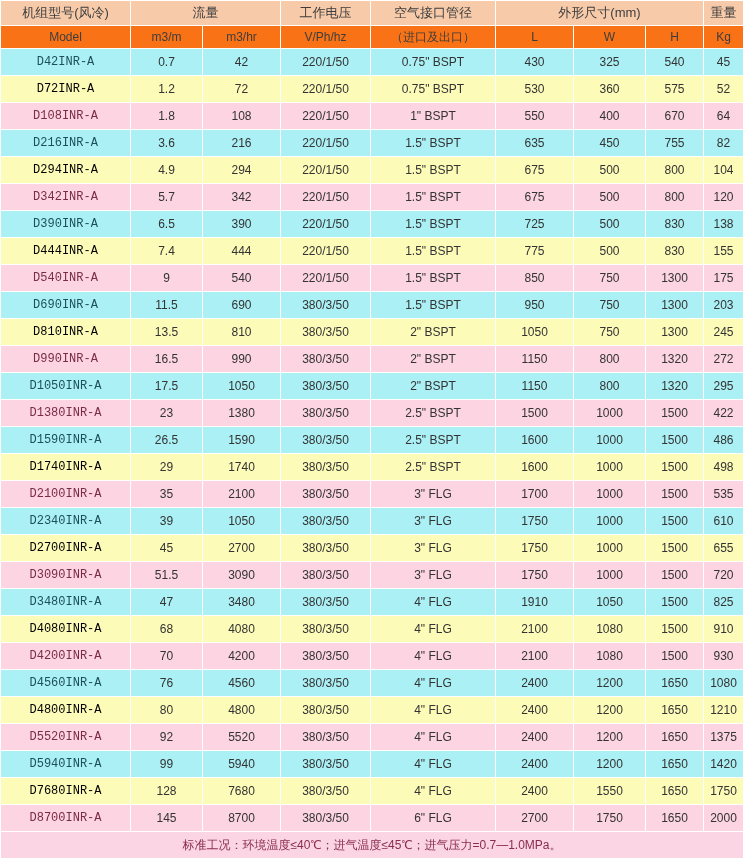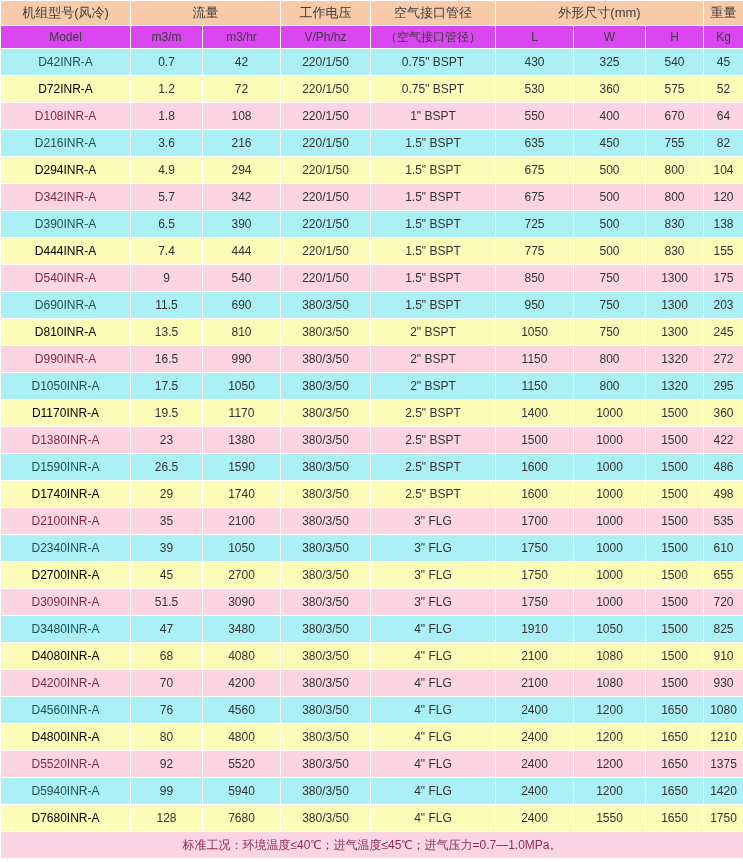--- a/index.html
+++ b/index.html
@@ -29,41 +29,42 @@
   }
   
   tr.hdr-top td {
     background: #f7cbaa;
     height: 24px;
     font-size: 13px;
     color: #3d3d3d;
     margin-left: 34px;
   }
   tr.hdr-sub td {
-    background: #d946ef;
+    background: #f97316;
     height: 22px;
     font-size: 12px;
     color: #3d3d3d;
   }
   
   tr.row-cyan td {
     background: #aaf0f5;
     height: 26px;
   }
   tr.row-yellow td {
     background: #fdfbb8;
     height: 26px;
   }
   tr.row-pink td {
     background: #fcd4e2;
     height: 26px;
   }
   td.model {
     color: #1d4f5a;
     font-size: 12.5px;
+    font-family: Liberation Mono, monospace;
   }
   tr.row-yellow td.model { color: #000000; }
   tr.row-pink td.model { color: #7a2b46; }
   .note-row td {
     background: #fbd5e4;
     height: 26px;
     text-align: left;
     padding-left: 8px;
     font-size: 11.5px;
     color: #8a2b4d;
@@ -92,21 +93,21 @@
       <td>工作电压</td>
       <td>空气接口管径</td>
       <td colspan="3">外形尺寸(mm)</td>
       <td>重量</td>
     </tr>
     <tr class="hdr-sub">
       <td>Model</td>
       <td>m3/m</td>
       <td>m3/hr</td>
       <td>V/Ph/hz</td>
-      <td>（空气接口管径）</td>
+      <td>（进口及出口）</td>
       <td>L</td>
       <td>W</td>
       <td>H</td>
       <td>Kg</td>
     </tr>
   </thead>
   <tbody id="table-body">
       <tr class="row-cyan">
         <td class="model">D42INR-A</td>
         <td>0.7</td>
@@ -243,31 +244,20 @@
         <td class="model">D1050INR-A</td>
         <td>17.5</td>
         <td>1050</td>
         <td>380/3/50</td>
         <td>2" BSPT</td>
         <td>1150</td>
         <td>800</td>
         <td>1320</td>
         <td>295</td>
       </tr>
-      <tr class="row-yellow">
-        <td class="model">D1170INR-A</td>
-        <td>19.5</td>
-        <td>1170</td>
-        <td>380/3/50</td>
-        <td>2.5" BSPT</td>
-        <td>1400</td>
-        <td>1000</td>
-        <td>1500</td>
-        <td>360</td>
-      </tr>
       <tr class="row-pink">
         <td class="model">D1380INR-A</td>
         <td>23</td>
         <td>1380</td>
         <td>380/3/50</td>
         <td>2.5" BSPT</td>
         <td>1500</td>
         <td>1000</td>
         <td>1500</td>
         <td>422</td>
@@ -418,20 +408,31 @@
       <tr class="row-yellow">
         <td class="model">D7680INR-A</td>
         <td>128</td>
         <td>7680</td>
         <td>380/3/50</td>
         <td>4" FLG</td>
         <td>2400</td>
         <td>1550</td>
         <td>1650</td>
         <td>1750</td>
+      </tr>
+      <tr class="row-pink">
+        <td class="model">D8700INR-A</td>
+        <td>145</td>
+        <td>8700</td>
+        <td>380/3/50</td>
+        <td>6" FLG</td>
+        <td>2700</td>
+        <td>1750</td>
+        <td>1650</td>
+        <td>2000</td>
       </tr>
     </tbody>
   <tfoot>
     <tr class="note-row">
       <td colspan="9">标准工况：环境温度≤40℃；进气温度≤45℃；进气压力=0.7—1.0MPa。</td>
     </tr>
   </tfoot>
 </table>
 
 </body></html>

